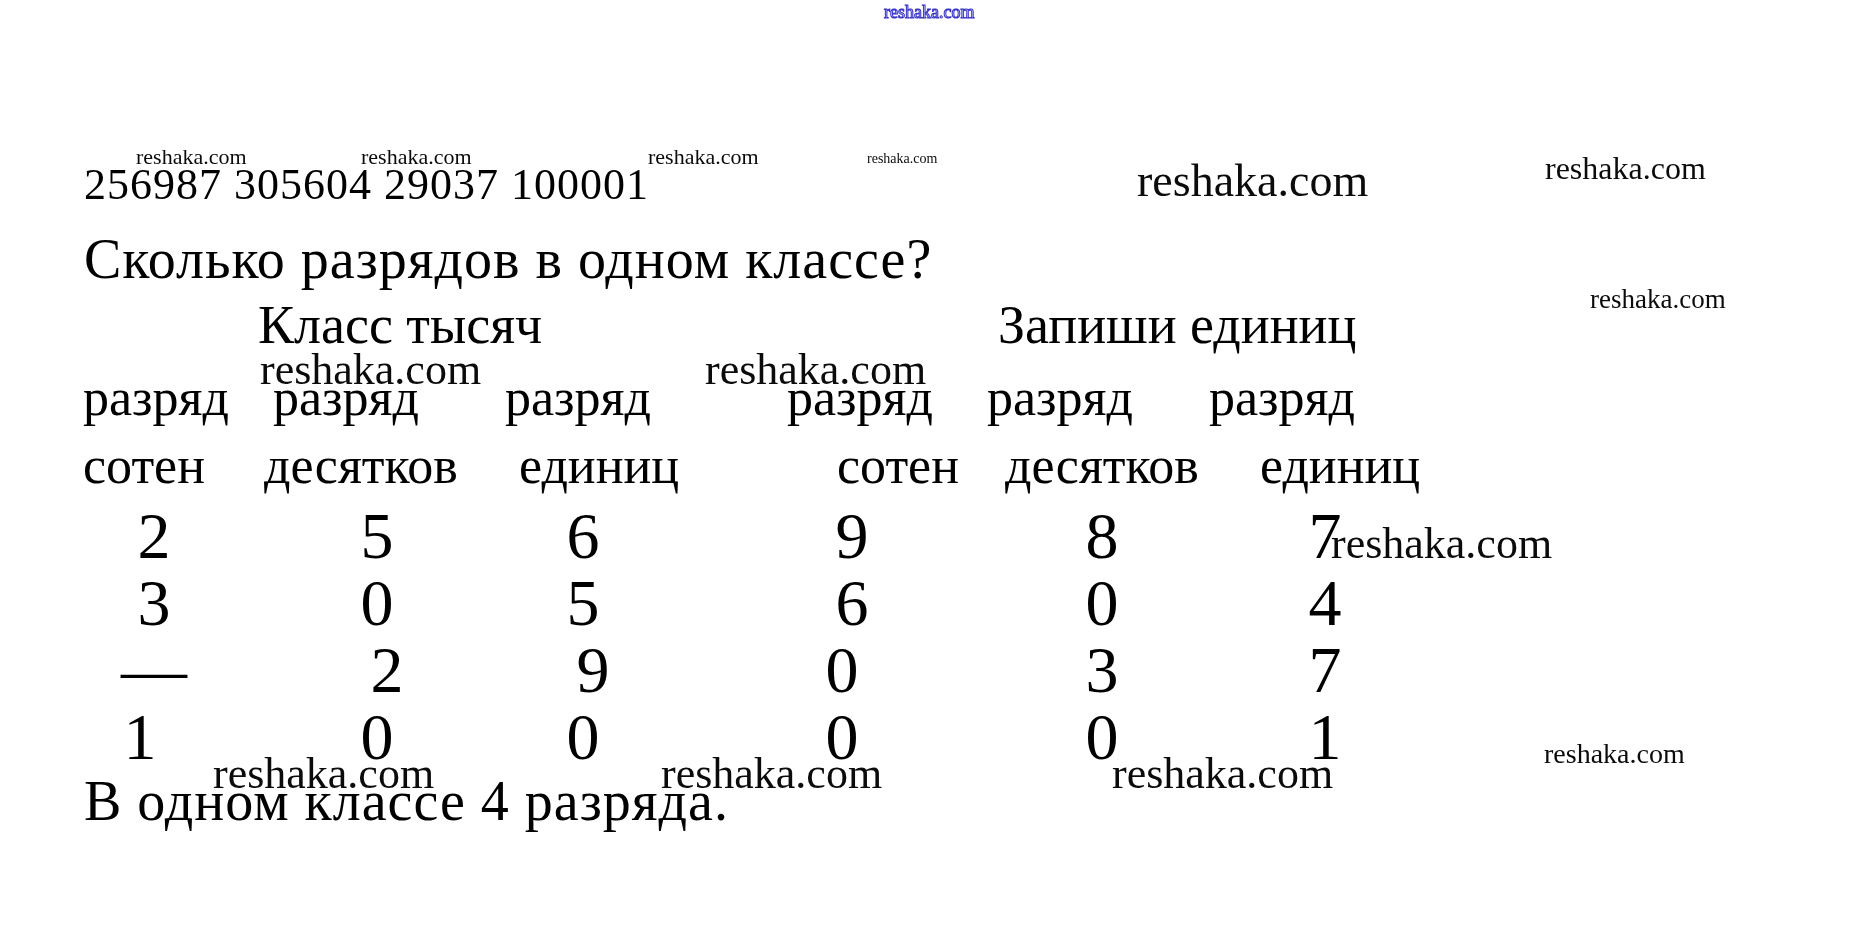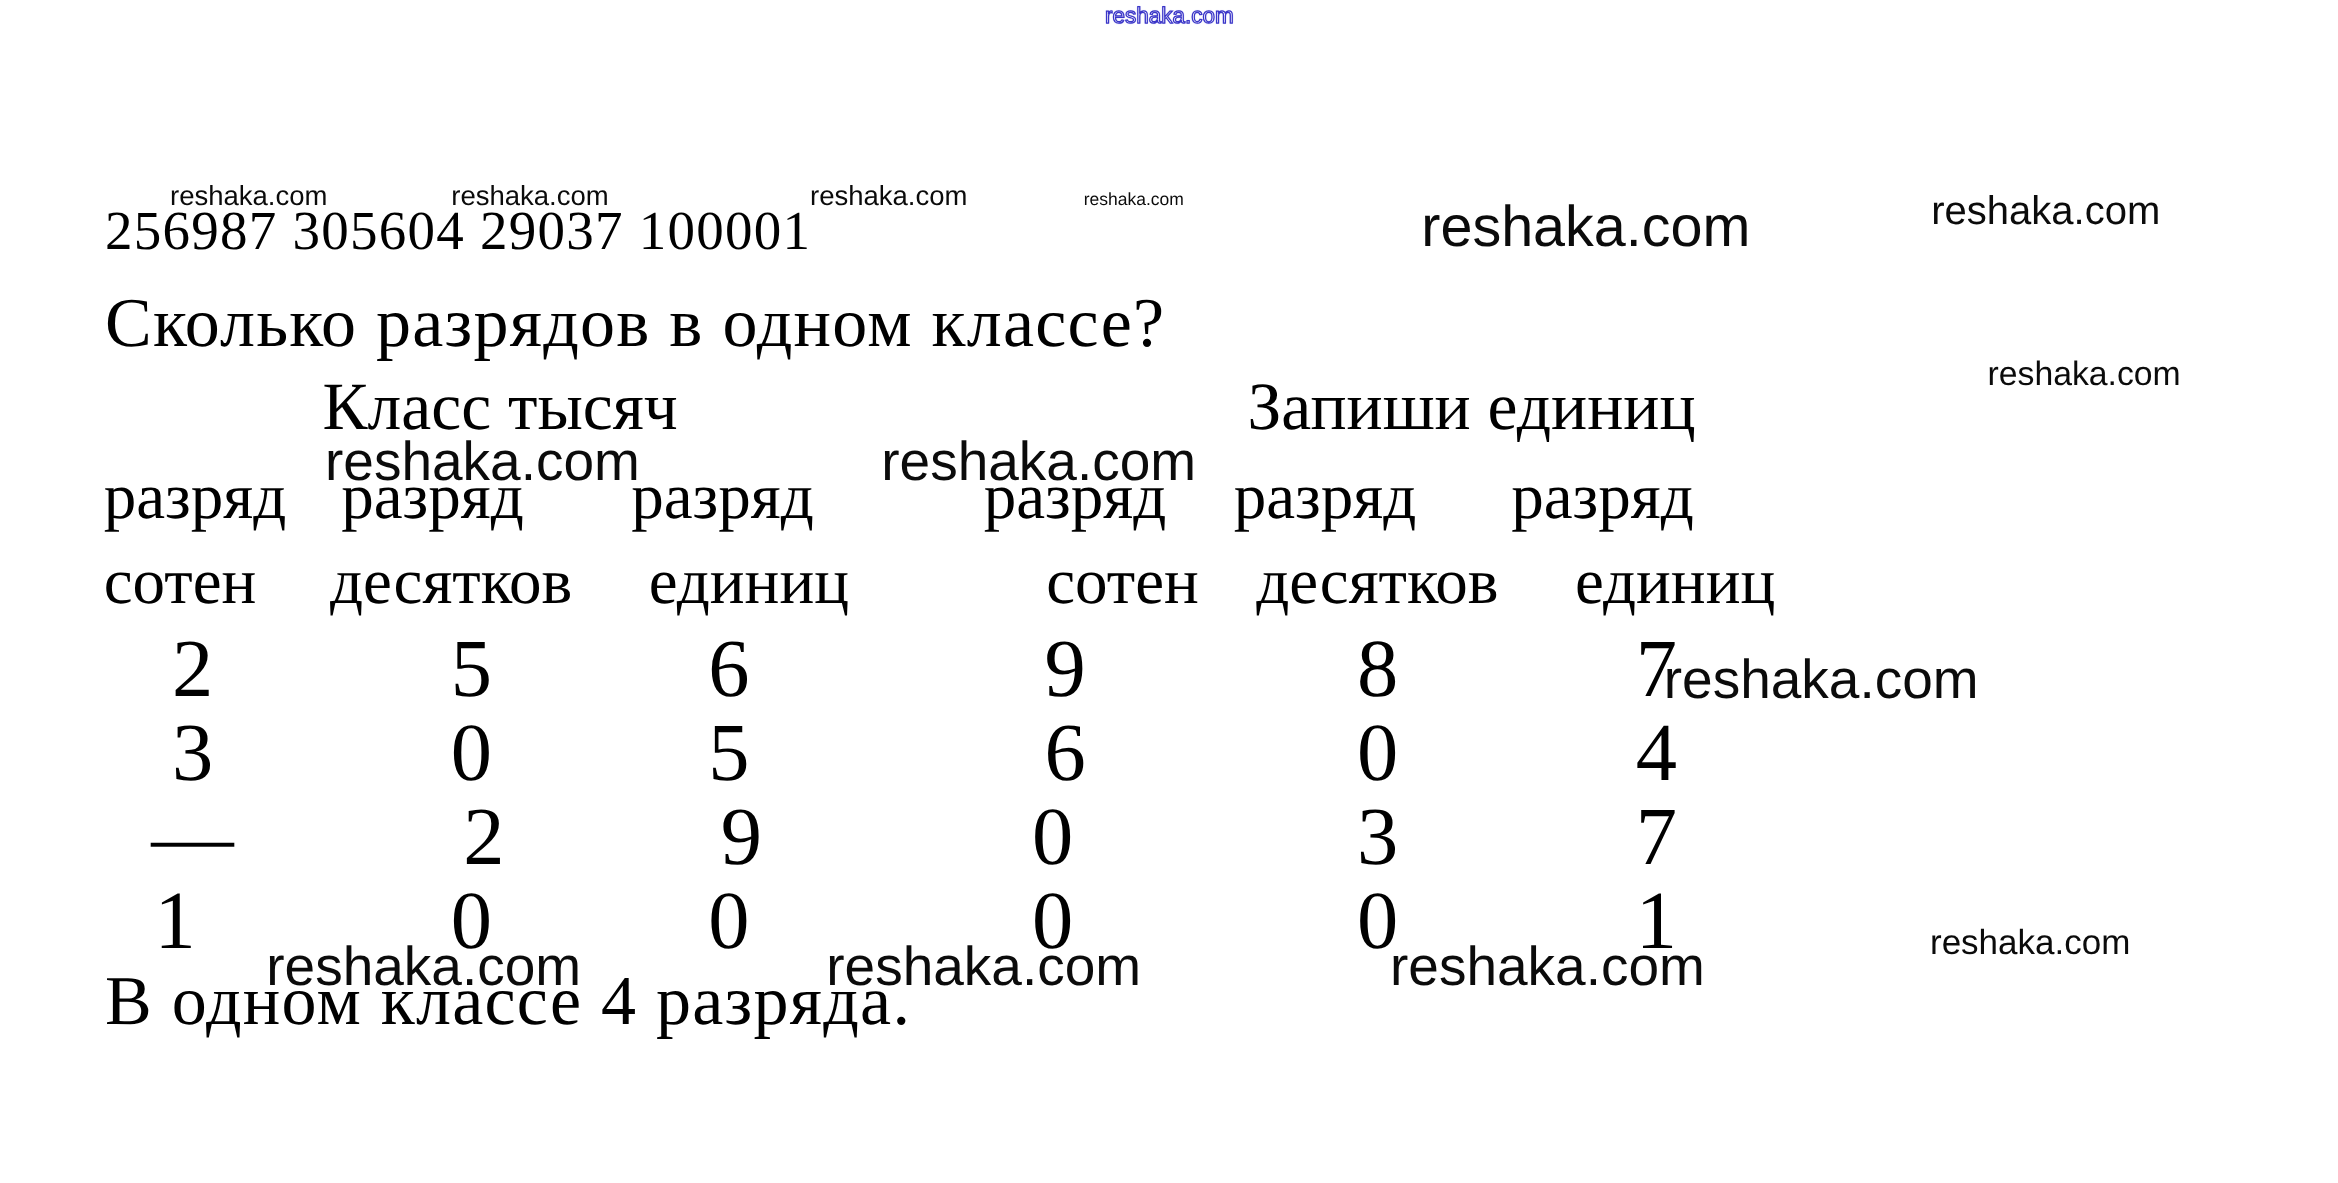--- a/index.html
+++ b/index.html
@@ -43,21 +43,21 @@
     width: 120px;
     text-align: center;
     font-size: 66px;
     white-space: nowrap;
     font-family: "Liberation Serif", serif;
   }
 
   
   .wm {
     position: absolute;
-    font-family: Liberation Sans, sans-serif;
+    font-family: Liberation Serif, serif;
     color: #0b0b0b;
     white-space: nowrap;
     line-height: 1;
   }
   .wm-outline {
     left: 884px; top: 3px; font-size: 18px;
     color: #ffffff;
     -webkit-text-stroke: 1px #3a35c8;
     text-shadow: 0 0 1px #3a35c8;
   }

